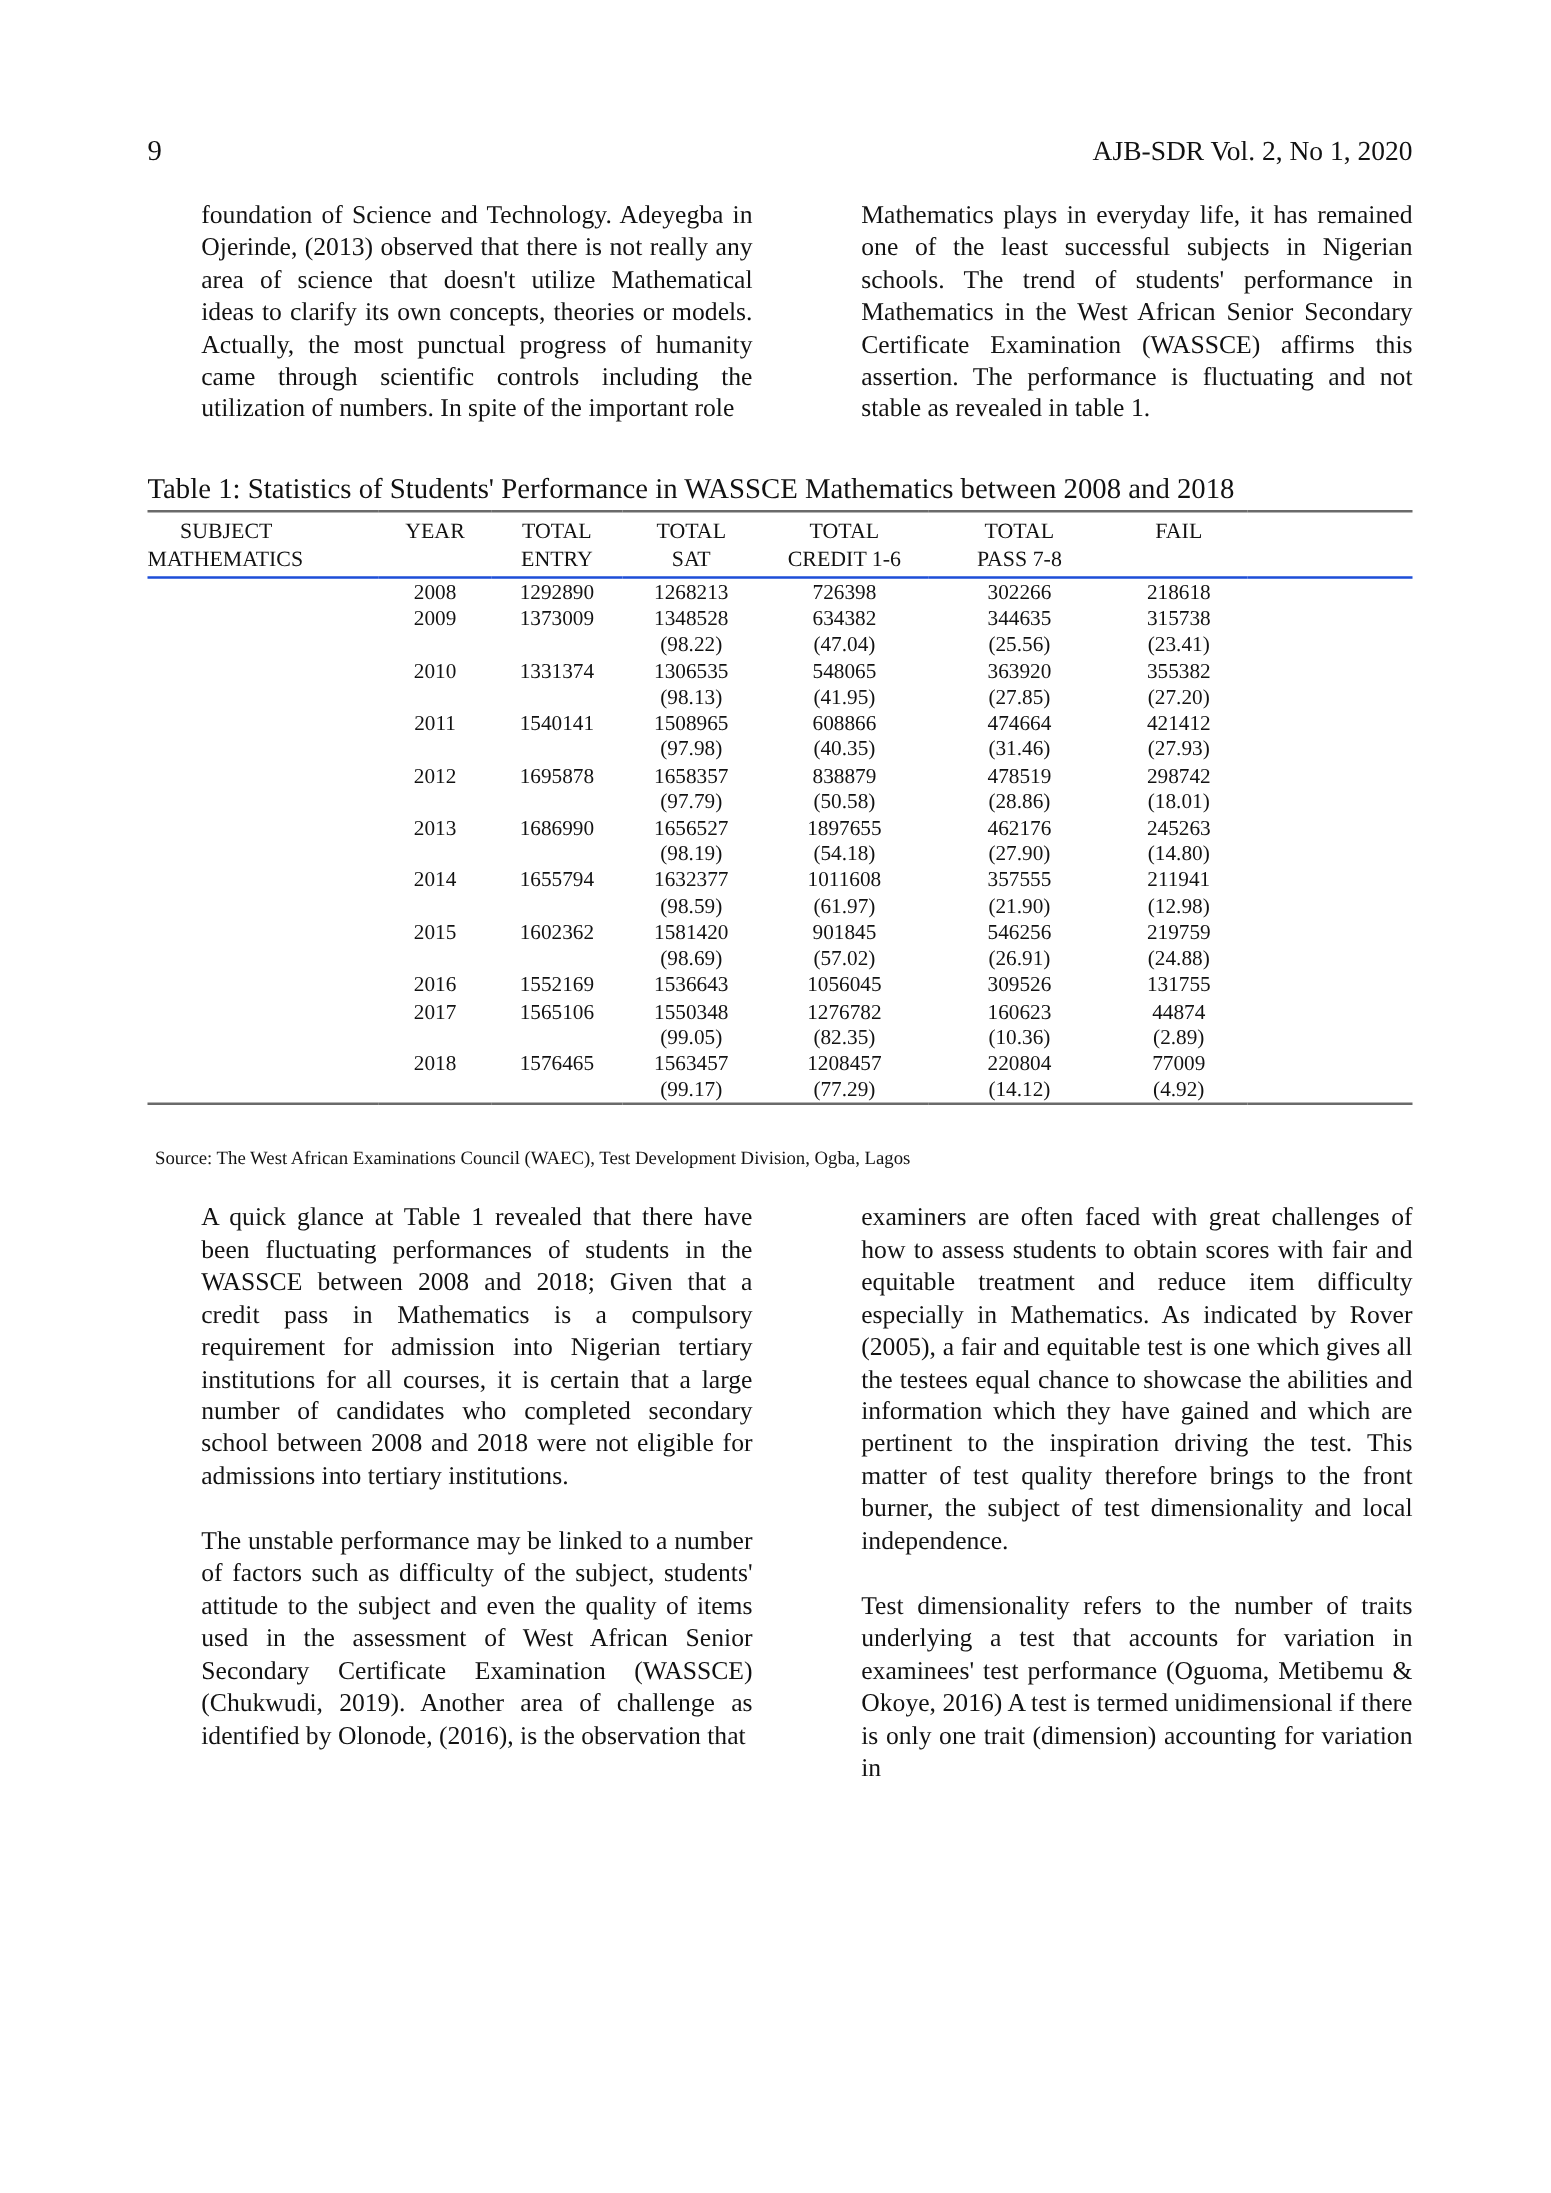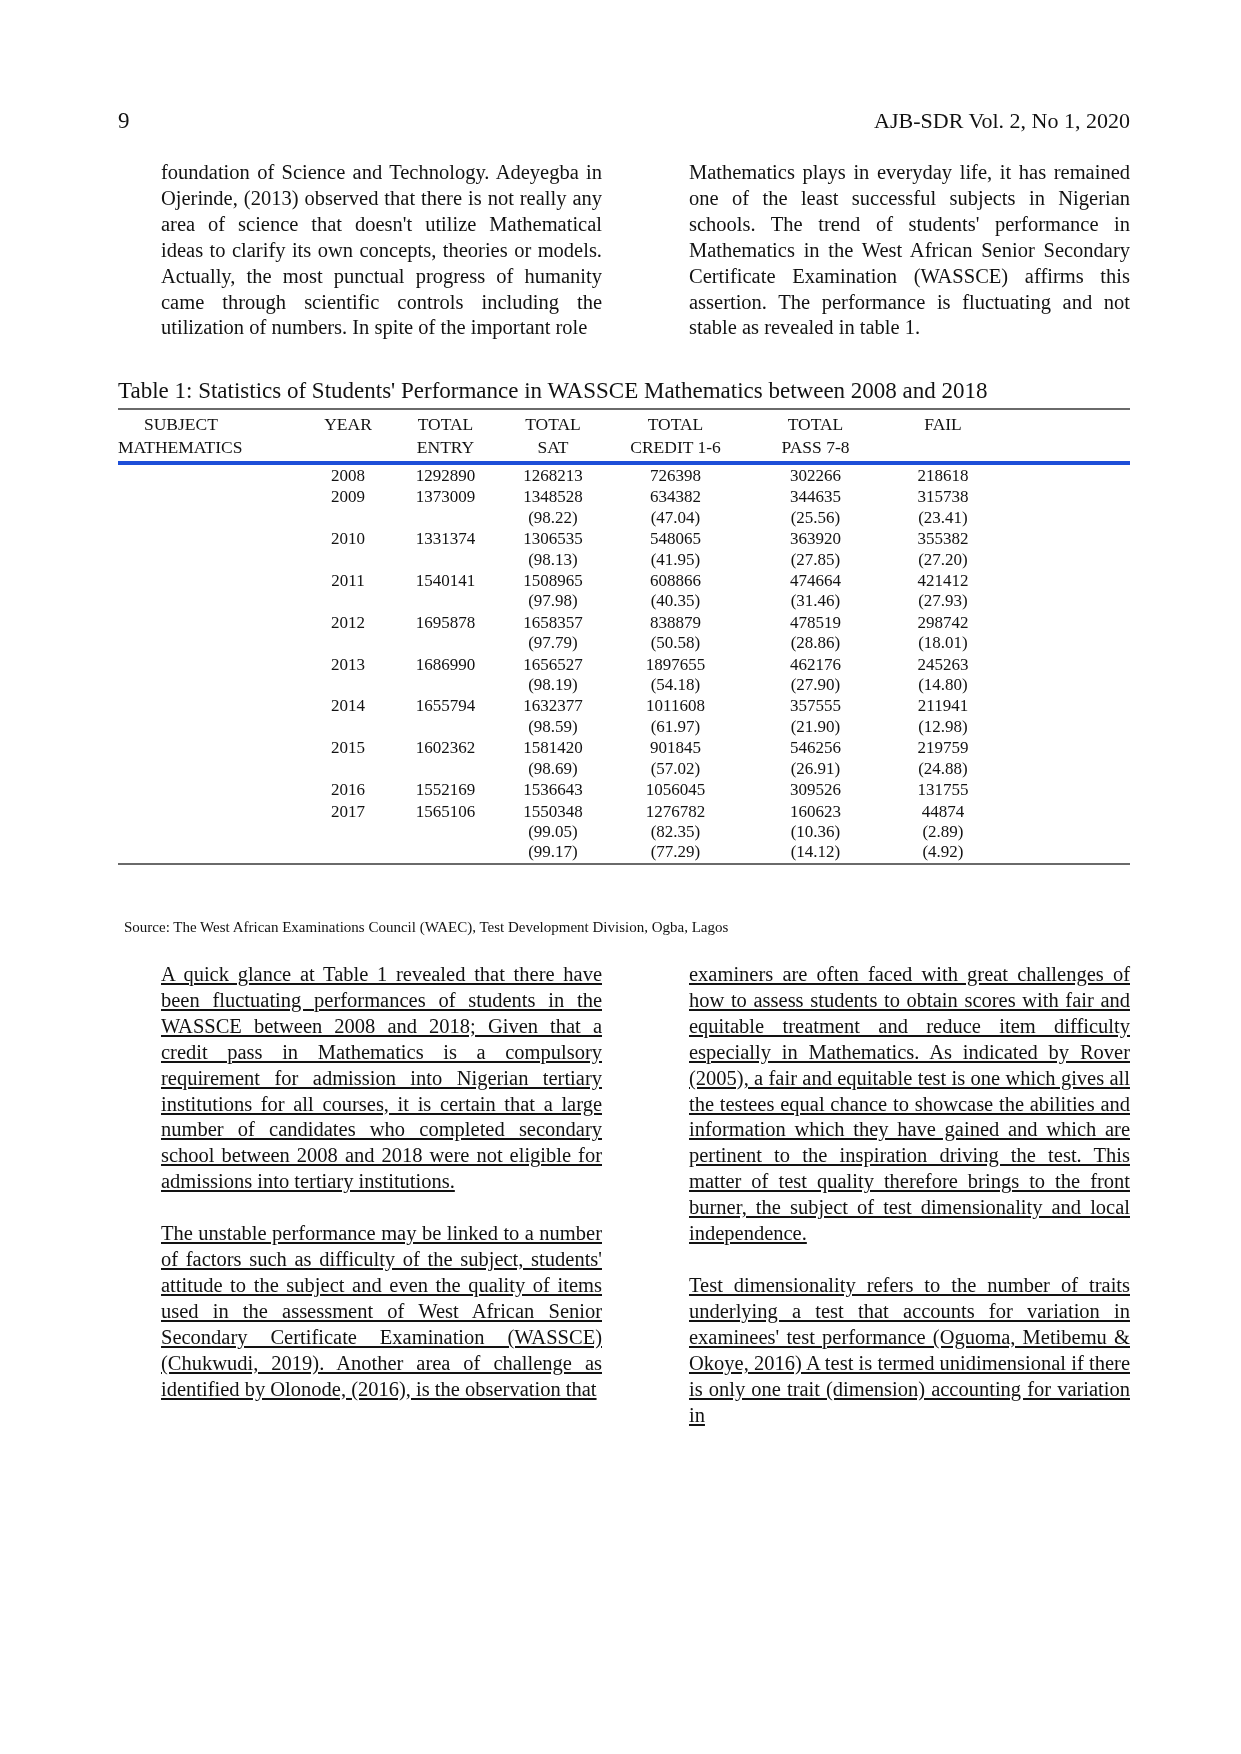--- a/index.html
+++ b/index.html
@@ -22,33 +22,33 @@
   .twocol { display:flex; gap:44px; }
   .col { width:484px;margin-left:43px; }
   .col p {
     margin:0;
     font-size:20.5px;
     line-height:25.9px;
     text-align:justify;
   }
   .col p + p { margin-top:26px; }
   .intro { top:160px; }
-  .body-text { top:962px;text-decoration:underline; }
+  .body-text { top:962px; }
 
   
   .tbl-title { top:378px; font-size:23px; }
   .tbl-wrap { top:408px; }
   table.stats {
     border-collapse:collapse;
     width:1012px;
     table-layout:fixed;
     border-top:2.5px solid #6a6a6a;
     border-bottom:2.5px solid #6a6a6a;
   }
-  table.stats thead tr { border-bottom:4px solid #1d4ed8; }
+  table.stats thead tr { border-bottom:2px solid #1d4ed8; }
   table.stats th {
     font-weight:normal;
     font-size:17.5px;
     line-height:23px;
     vertical-align:top;
     padding:3px 0 2px 0;
     text-align:center;
   }
   table.stats th.subject { text-align:left; }
   table.stats th.subject .l1 { padding-left:26px; }
@@ -303,20 +303,30 @@
           <tr>
             <td class="c0"></td>
             <td class="c1"></td>
             <td class="c2"></td>
             <td class="c3">(99.05)</td>
             <td class="c4">(82.35)</td>
             <td class="c5">(10.36)</td>
             <td class="c6">(2.89)</td>
             <td class="c7"></td>
           </tr>
+          <tr class="first">
+            <td class="c0"></td>
+            <td class="c1">2018</td>
+            <td class="c2">1576465</td>
+            <td class="c3">1563457</td>
+            <td class="c4">1208457</td>
+            <td class="c5">220804</td>
+            <td class="c6">77009</td>
+            <td class="c7"></td>
+          </tr>
           <tr>
             <td class="c0"></td>
             <td class="c1"></td>
             <td class="c2"></td>
             <td class="c3">(99.17)</td>
             <td class="c4">(77.29)</td>
             <td class="c5">(14.12)</td>
             <td class="c6">(4.92)</td>
             <td class="c7"></td>
           </tr>

